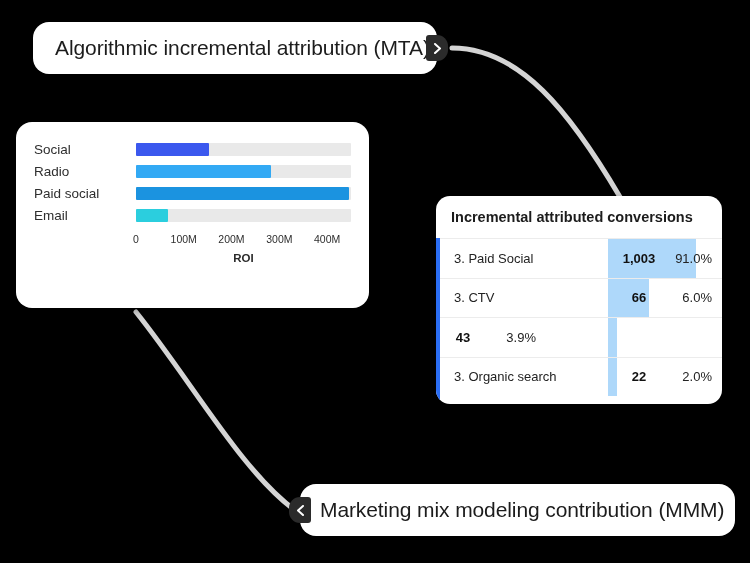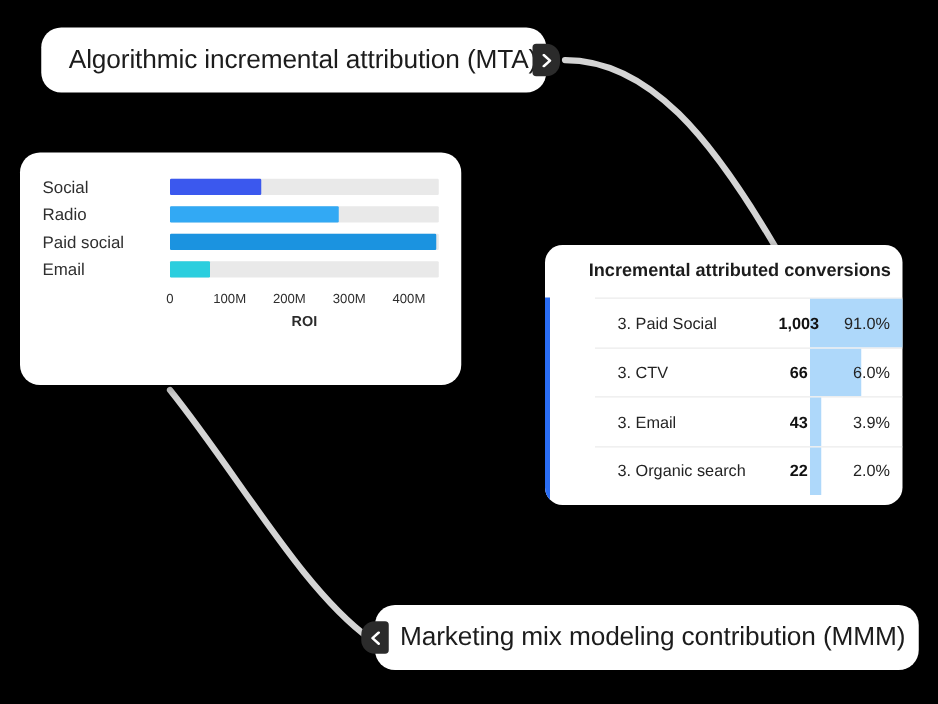--- a/index.html
+++ b/index.html
@@ -160,30 +160,29 @@
     background: #ffffff;
     border-radius: 14px;
     box-shadow: 0 2px 10px rgba(0,0,0,0.35);
     box-sizing: border-box;
     overflow: hidden;
   }
   .tbl-title {
     height: 42px;
     display: flex;
     align-items: center;
-    padding-left: 35px;
+    padding-left: 15px;
     font-size: 14.5px;
     font-weight: bold;
     color: #1c1c1c;
     box-sizing: border-box;
   }
   .tbl-body {
     position: relative;
     height: calc(100% - 42px);
-    padding-left: 40px;
   }
   .tbl-accent {
     position: absolute;
     left: 0; top: 0; bottom: 0;
     width: 4px;
     background: #2a6df4;
     z-index: 2;
   }
   .tbl-row {
     position: relative;
@@ -310,21 +309,20 @@
 
       <div class="tbl-row">
         <span class="row-hl" style="width:41px;"></span>
         <span class="cell-name">3.  CTV</span>
         <span class="cell-val">66</span>
         <span class="cell-pct">6.0%</span>
       </div>
 
       <div class="tbl-row">
         <span class="row-hl" style="width:9px;"></span>
-        <span class="cell-name">3.  Email</span>
         <span class="cell-val">43</span>
         <span class="cell-pct">3.9%</span>
       </div>
 
       <div class="tbl-row">
         <span class="row-hl" style="width:9px;"></span>
         <span class="cell-name">3. Organic search</span>
         <span class="cell-val">22</span>
         <span class="cell-pct">2.0%</span>
       </div>

